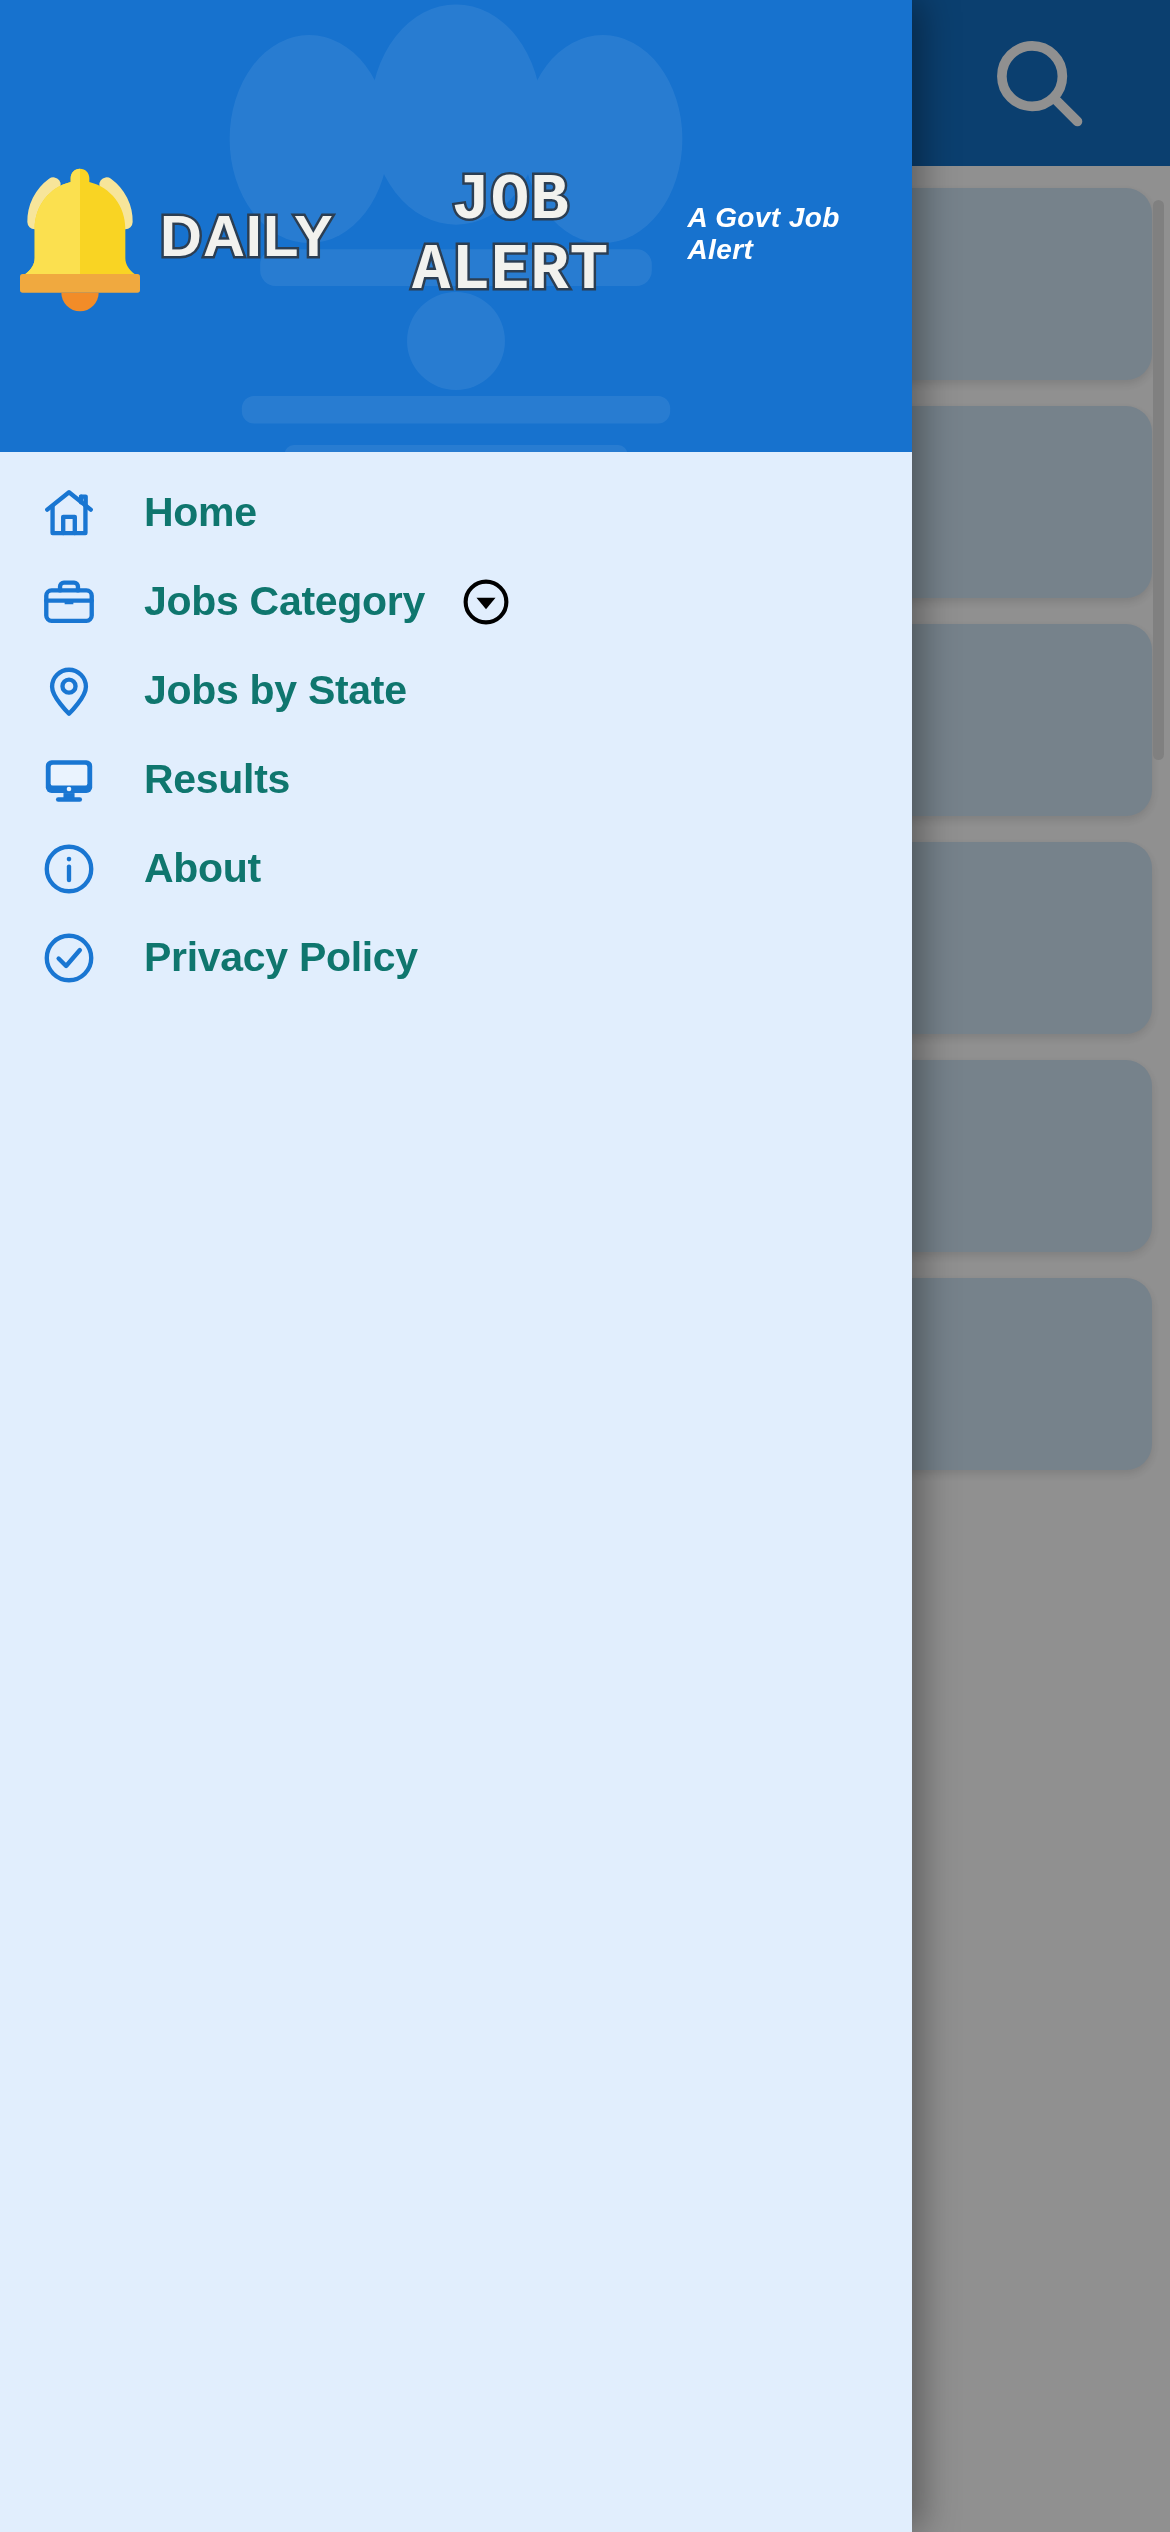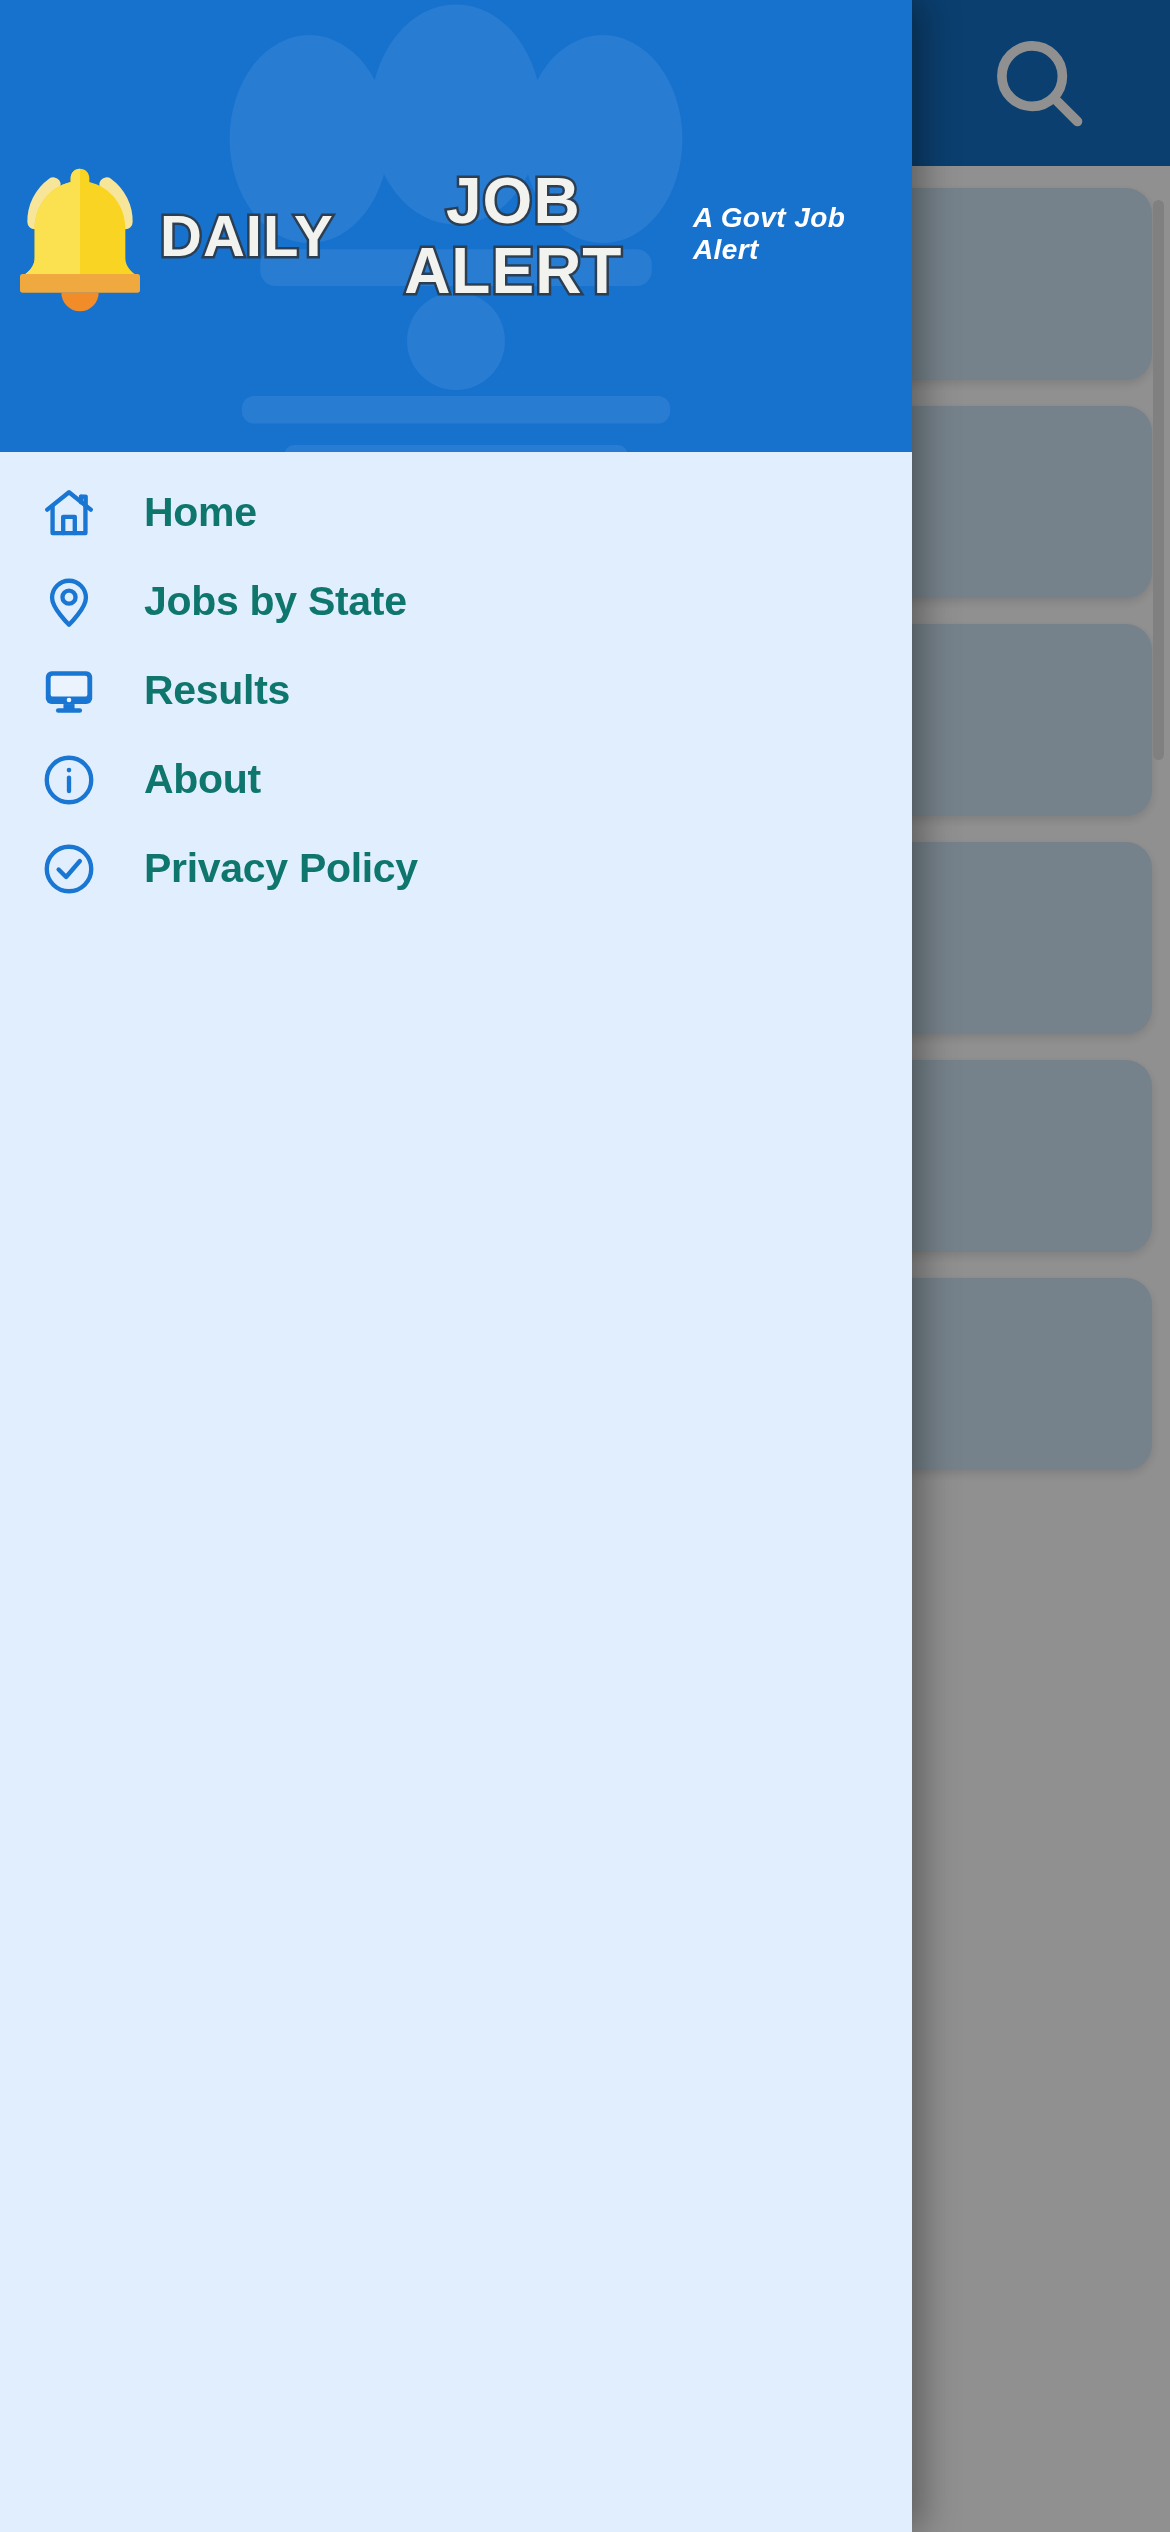--- a/index.html
+++ b/index.html
@@ -124,20 +124,21 @@
   }
   #logo-daily {
     font-size:58px;
     margin-top:4px;
     line-height:1.05;
   }
   #logo-jobalert {
     font-size:64px;
     line-height:1.1;
     margin-top:4px;
+    font-family:Liberation Mono, monospace;
   }
   #logo-tagline {
     color:#ffffff;
     font-size:28px;
     font-style:italic;
     font-weight:bold;
     letter-spacing:0.4px;
     text-align:left;
   }
 
@@ -270,20 +271,37 @@
             <path d="M3 10.6 L12 3.4 L21 10.6"></path>
             <path d="M5.2 9.3 V20.3 H18.8 V9.3"></path>
             <path d="M9.6 20.3 V13.6 h4.8 v6.7"></path>
             <path d="M17 5.2 v2.4"></path>
               <path d="M17 5.2 h1.9 v3.9"></path>
           </svg>
         </span>
         <span class="menu-label">Home</span>
       </div>
 
+      <div class="menu-item">
+        <span class="menu-icon">
+          <svg width="58" height="58" viewBox="0 0 24 24" fill="none" stroke="#1976d2" stroke-width="1.8" stroke-linecap="round" stroke-linejoin="round">
+            <rect x="2.6" y="7.2" width="18.8" height="12.6" rx="2.2"></rect>
+            <path d="M8.3 7.2 V5.6 a1.6 1.6 0 0 1 1.6-1.6 h4.2 a1.6 1.6 0 0 1 1.6 1.6 v1.6"></path>
+            <path d="M2.6 11.4 h18.8"></path>
+            <path d="M10.2 11.4 h3.6 v1.5 h-3.6z" fill="#1976d2" stroke="none"></path>
+          </svg>
+        </span>
+        <span class="menu-label">Jobs Category</span>
+        <span class="menu-expander">
+          <svg width="52" height="52" viewBox="0 0 24 24">
+            <circle cx="12" cy="12" r="9.4" fill="none" stroke="#000000" stroke-width="1.9"></circle>
+            <path d="M7.6 10 h8.8 L12 15.4z" fill="#000000"></path>
+          </svg>
+        </span>
+      </div>
 
       <div class="menu-item">
         <span class="menu-icon">
           <svg width="58" height="58" viewBox="0 0 24 24" fill="none" stroke="#1976d2" stroke-width="1.8" stroke-linecap="round" stroke-linejoin="round">
             <path d="M12 21.4 C12 21.4 19 14.6 19 10.2 A7 7 0 0 0 5 10.2 C5 14.6 12 21.4 12 21.4z"></path>
             <circle cx="12" cy="10" r="2.7"></circle>
           </svg>
         </span>
         <span class="menu-label">Jobs by State</span>
       </div>

